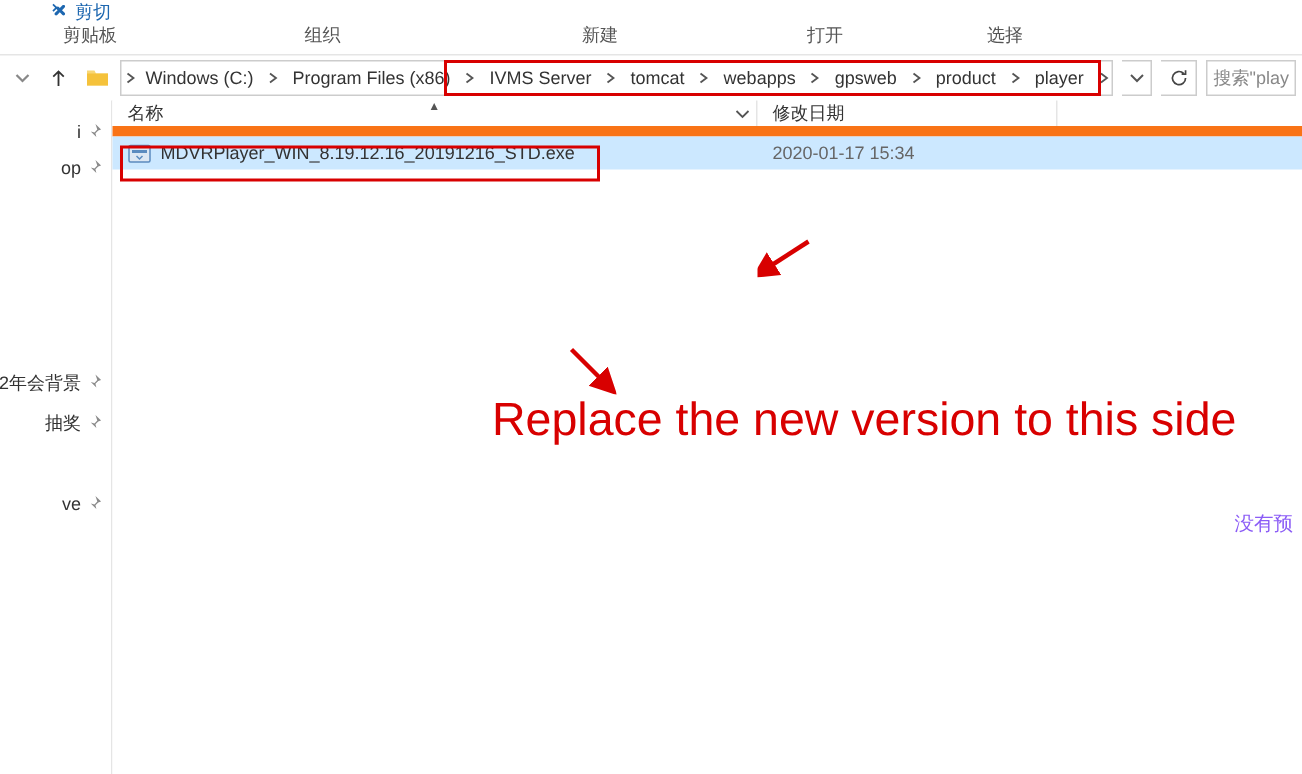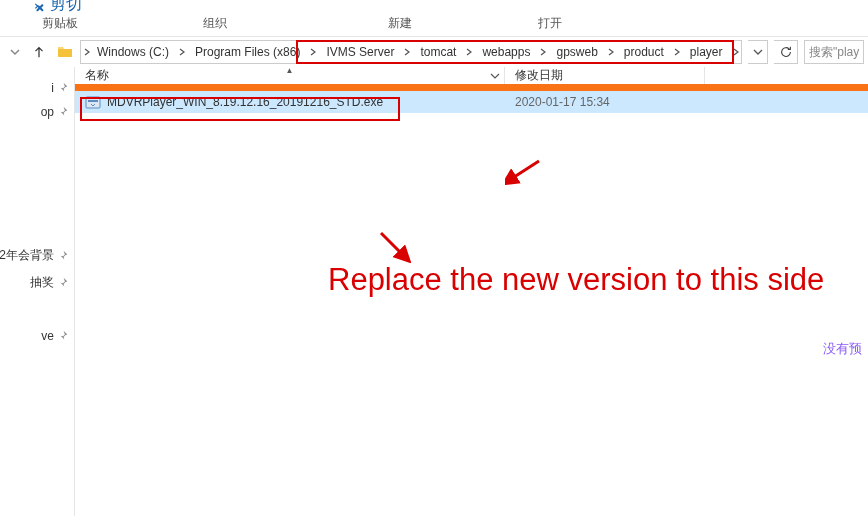--- a/index.html
+++ b/index.html
@@ -1,18 +1,18 @@
 <!DOCTYPE html>
 <html><head>
 <meta charset="utf-8">
 <style>
   * { box-sizing: border-box; margin: 0; padding: 0; }
   body { font-family: "Microsoft YaHei", "Segoe UI", sans-serif; font-size: 12px; color: #333; background: #fff; width: 868px; height: 516px; overflow: hidden; position: relative; }
   .ribbon-top { display: flex; height: 15px; padding-left: 30px; }
-  .ribbon-top .grp { display: flex; align-items: flex-end; gap: 4px; color: #1d67b0; font-size: 16px; }
+  .ribbon-top .grp { display: flex; align-items: flex-start; gap: 4px; color: #1d67b0; font-size: 12px; }
   .ribbon-top svg { width: 14px; height: 14px; }
   .ribbon-labels { display: flex; height: 22px; border-bottom: 1px solid #e5e5e5; font-size: 12px; color: #555; }
   .ribbon-labels span { text-align: center; }
   .addr-row { display: flex; align-items: center; height: 30px; padding: 3px 4px; gap: 6px; }
   .nav-btns { display: flex; align-items: center; gap: 2px; }
   .nav-btn { width: 22px; height: 22px; display: flex; align-items: center; justify-content: center; color: #888; }
   .nav-btn.enabled { color: #333; cursor: pointer; }
   .folder-ico { width: 18px; height: 18px; display: inline-flex; align-items: center; justify-content: center; }
   .breadcrumb { flex: 1; display: flex; align-items: center; height: 24px; border: 1px solid #ccc; background: #fff; padding: 0 2px; overflow: hidden; }
   .bc-seg { display: flex; align-items: flex-end; height: 100%; }
@@ -53,20 +53,21 @@
         <path fill="#1d67b0" d="M9.6 7.4L6.4 4.2 5 5.6l3.2 3.2L5 12l1.4 1.4 3.2-3.2 1.4 1.4L8 14.6c-.7.7-.7 1.8 0 2.5s1.8.7 2.5 0l3-3 3 3c.7.7 1.8.7 2.5 0s.7-1.8 0-2.5l-3-3 3-3c.7-.7.7-1.8 0-2.5s-1.8-.7-2.5 0l-3 3-1.4-1.4z"></path>
       </svg>
     <span>剪切</span>
   </div>
 </div>
 <div class="ribbon-labels">
   <span style="width:120px;">剪贴板</span>
   <span style="width:190px;">组织</span>
   <span style="width:180px;">新建</span>
   <span style="width:120px;">打开</span>
+  <span style="width:120px;">选择</span>
 </div>
 
 <div class="addr-row">
   <div class="nav-btns">
     <div class="nav-btn">
       <svg width="10" height="10" viewBox="0 0 10 10">
           <path d="M1 3l4 4 4-4" stroke="#888" stroke-width="1.5" fill="none"></path>
         </svg>
     </div>
     <div class="nav-btn enabled">

